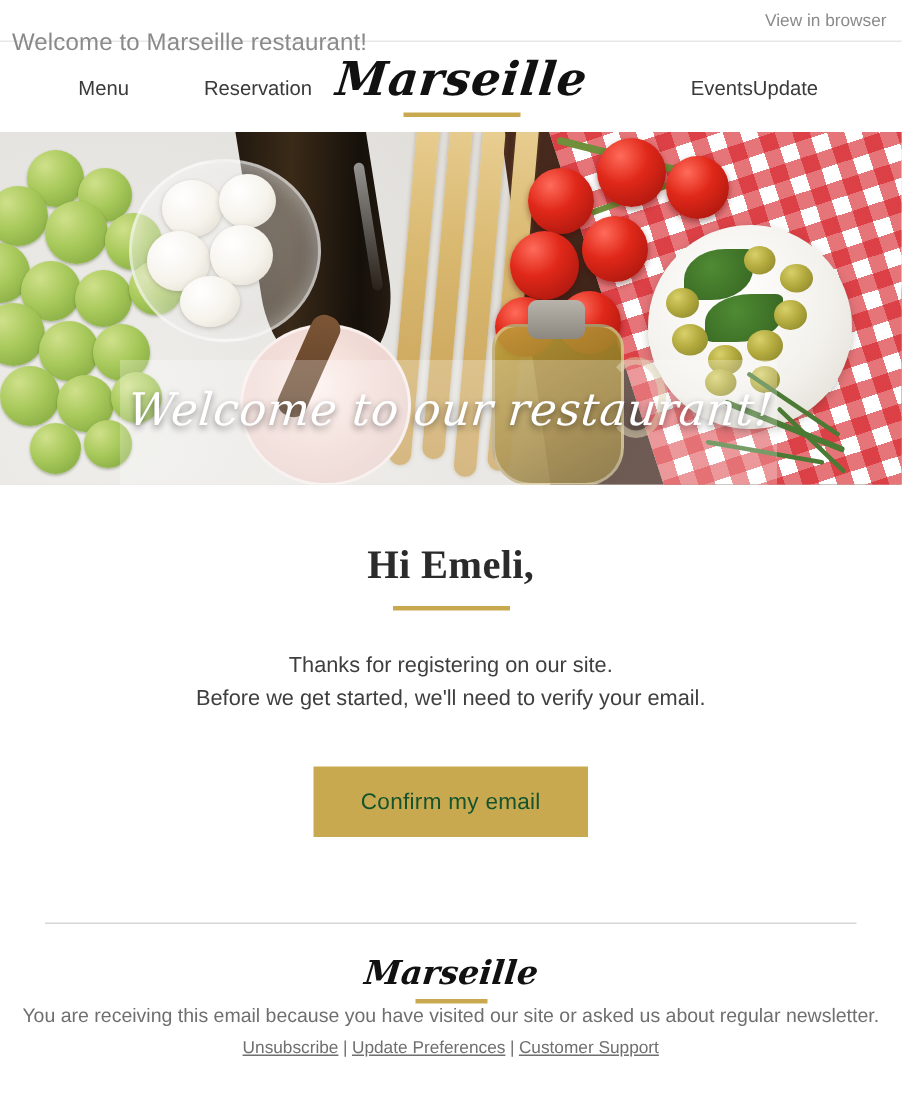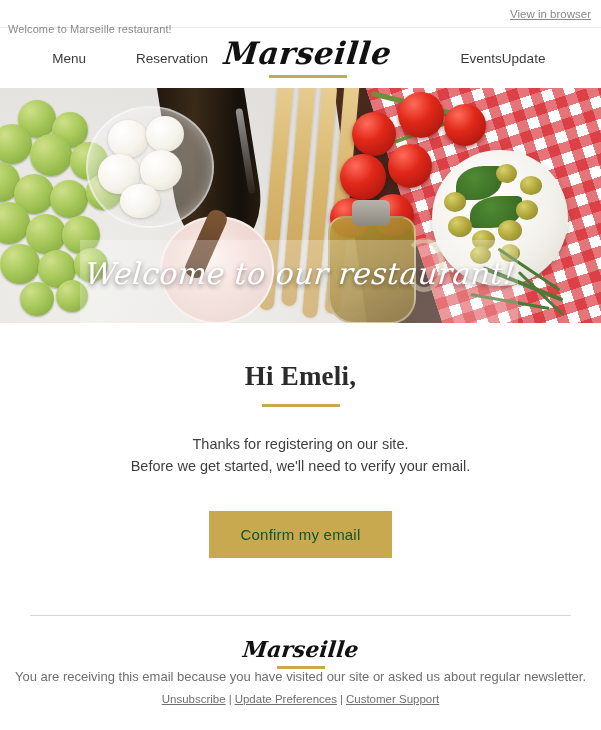--- a/index.html
+++ b/index.html
@@ -24,29 +24,28 @@
   .preheader {
     height: 28px;
     display: flex;
     align-items: center;
     justify-content: space-between;
     padding: 0 10px 0 8px;
     box-sizing: border-box;
     border-bottom: 1px solid #e8e8e8;
   }
   .preheader-text {
-    font-size: 11px;
+    font-size: 16px;
     color: #8a8a8a;
     letter-spacing: .1px;
     margin-top: 31px;
   }
   .preheader-link {
     font-size: 11.5px;
     color: #8a8a8a;
-    text-decoration: underline;
     cursor: pointer;
   }
 
   
   .navbar {
     height: 60px;
     display: flex;
     align-items: center;
     justify-content: center;
     box-sizing: border-box;

